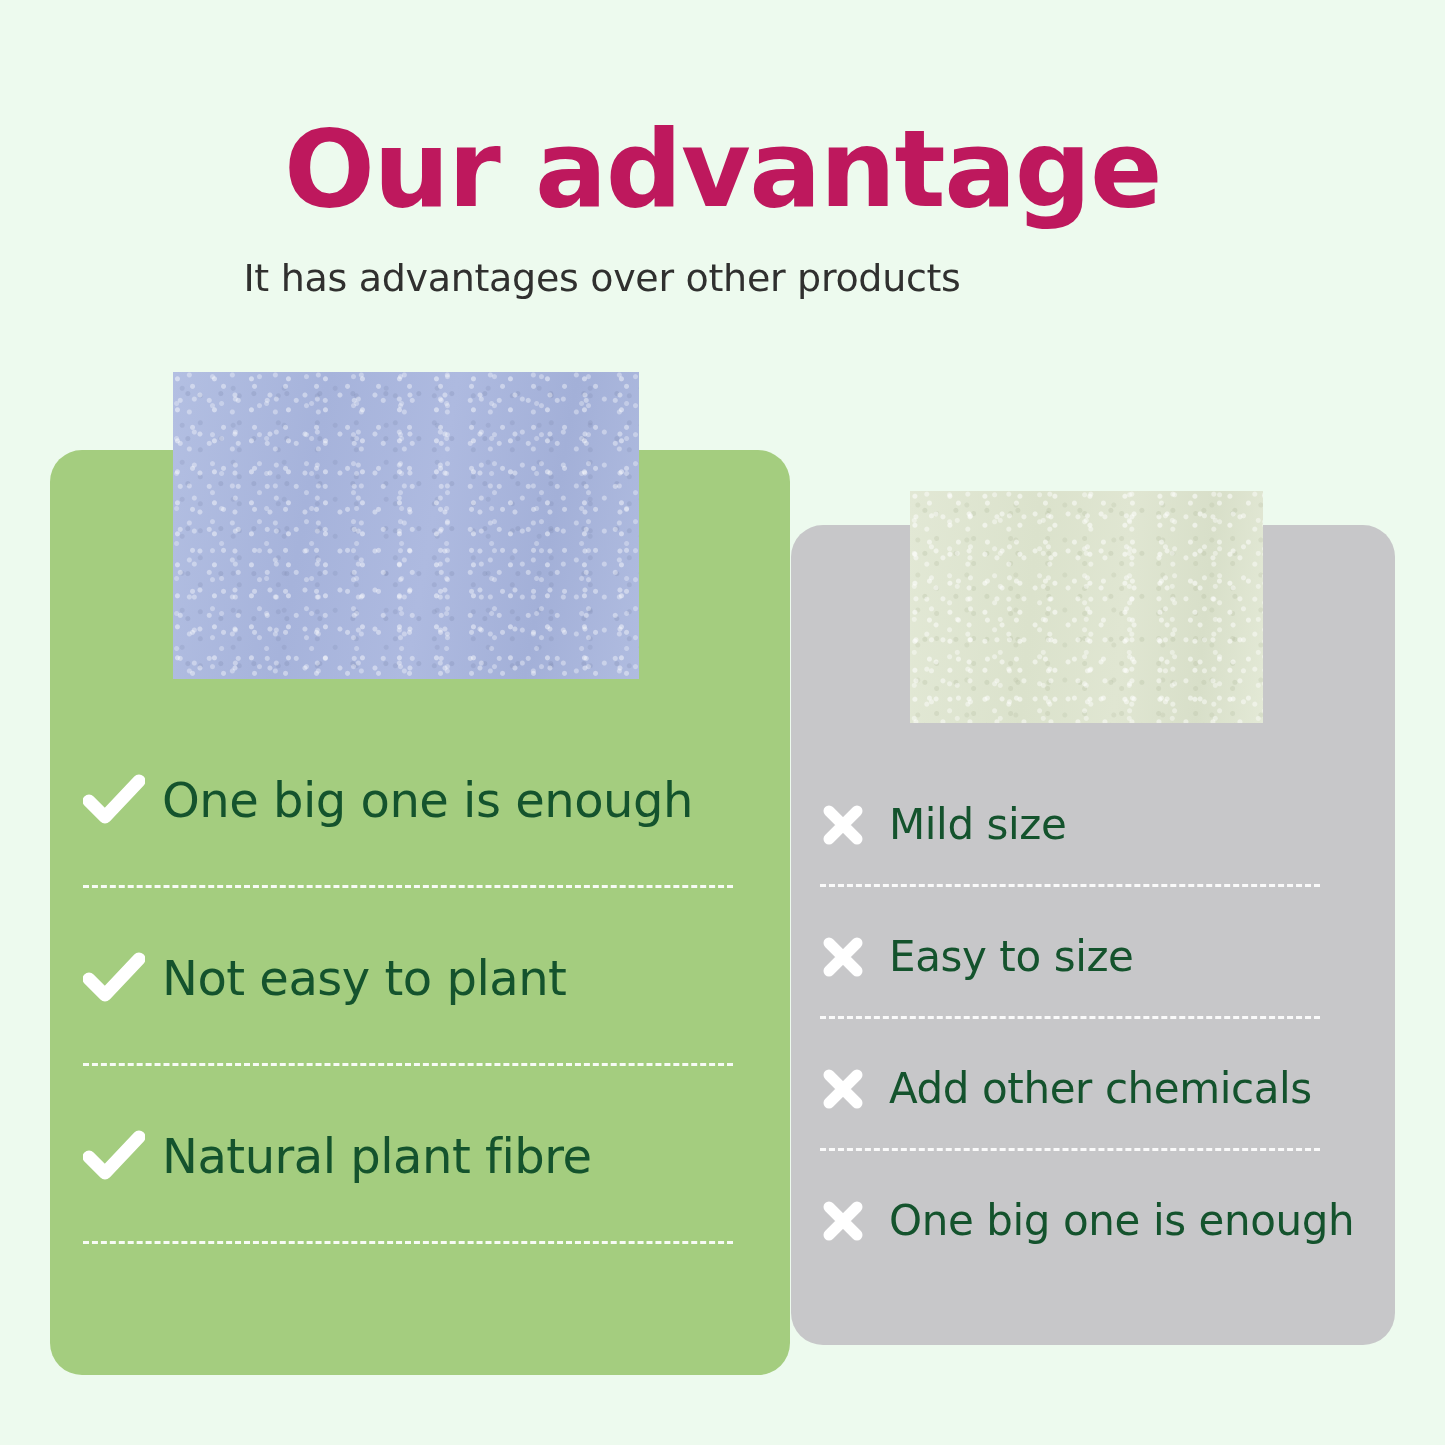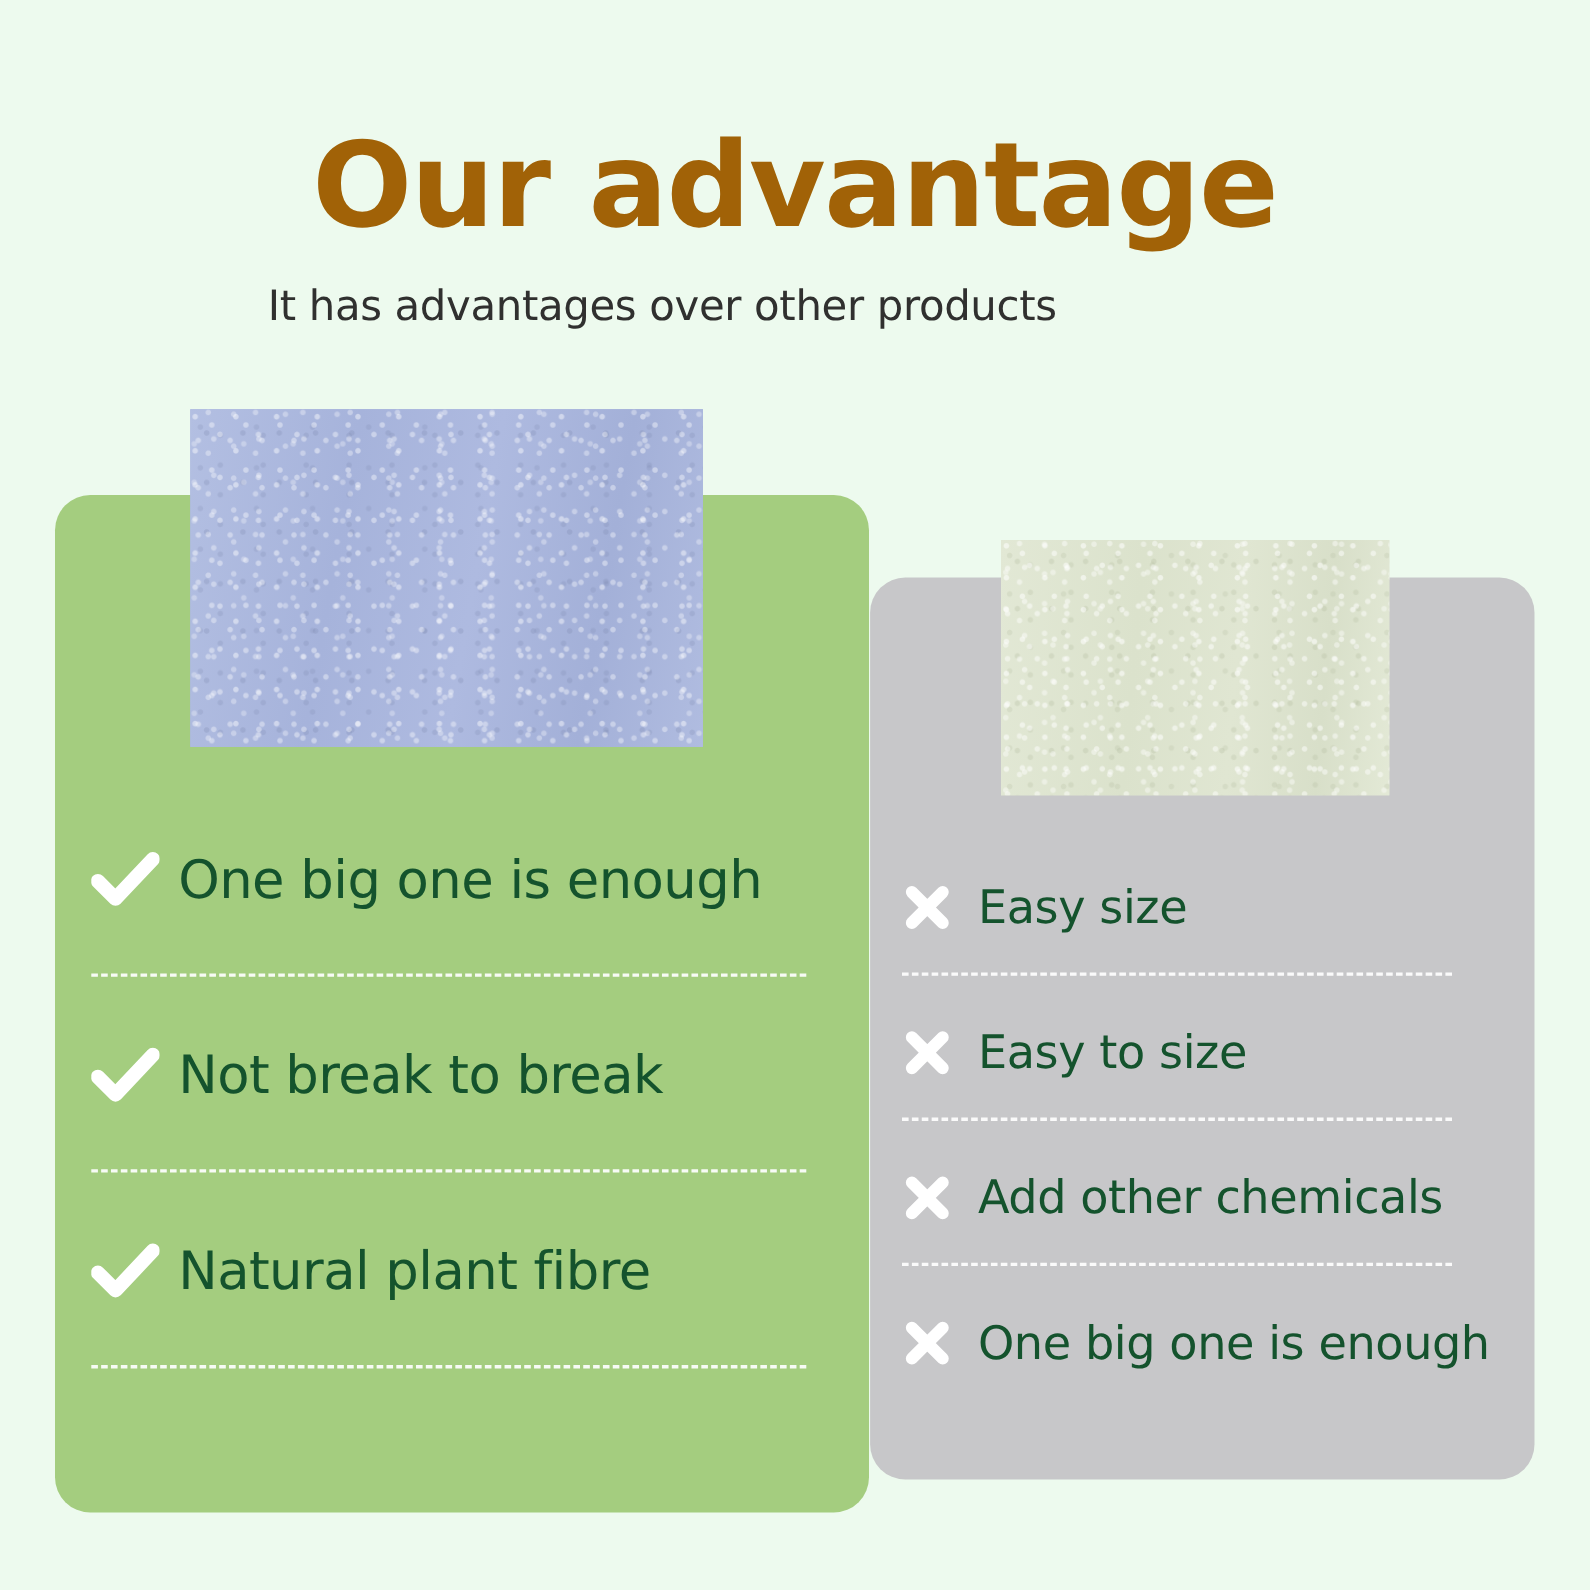--- a/index.html
+++ b/index.html
@@ -36,21 +36,21 @@
     position: absolute;
     left: 0;
     top: 116px;
     width: 1445px;
     text-align: center;
     font-family: "DejaVu Sans", sans-serif;
     font-size: 107px;
     font-weight: 700;
     letter-spacing: -1.5px;
     line-height: 1.0;
-    color: #a16207;
+    color: #be185d;
     white-space: nowrap;
   }
 
   .page-subtitle {
     position: absolute;
     left: 0;
     top: 255px;
     width: 1204px;
     text-align: center;
     font-family: "DejaVu Sans", sans-serif;
@@ -231,21 +231,21 @@
     </div>
 
     <div class="spacer-positive-a"></div>
     <hr class="divider divider-positive">
     <div class="spacer-positive-b"></div>
 
     <div class="row row-positive">
       <svg class="icon icon-check" viewBox="0 0 62 52" aria-hidden="true">
         <path d="M6 27 L22 43 L56 7" fill="none" stroke="#ffffff" stroke-width="13" stroke-linecap="round" stroke-linejoin="round"></path>
       </svg>
-      <span class="item-label label-positive">Not break to break</span>
+      <span class="item-label label-positive">Not easy to plant</span>
     </div>
 
     <div class="spacer-positive-a"></div>
     <hr class="divider divider-positive">
     <div class="spacer-positive-b"></div>
 
     <div class="row row-positive">
       <svg class="icon icon-check" viewBox="0 0 62 52" aria-hidden="true">
         <path d="M6 27 L22 43 L56 7" fill="none" stroke="#ffffff" stroke-width="13" stroke-linecap="round" stroke-linejoin="round"></path>
       </svg>
@@ -258,21 +258,21 @@
 
 
   </div>
 
   <div class="list list-negative">
 
     <div class="row row-negative">
       <svg class="icon icon-cross" viewBox="0 0 46 46" aria-hidden="true">
         <path d="M9 9 L37 37 M37 9 L9 37" fill="none" stroke="#ffffff" stroke-width="11" stroke-linecap="round"></path>
       </svg>
-      <span class="item-label label-negative">Easy size</span>
+      <span class="item-label label-negative">Mild size</span>
     </div>
 
     <div class="spacer-negative-a"></div>
     <hr class="divider divider-negative">
     <div class="spacer-negative-b"></div>
 
     <div class="row row-negative">
       <svg class="icon icon-cross" viewBox="0 0 46 46" aria-hidden="true">
         <path d="M9 9 L37 37 M37 9 L9 37" fill="none" stroke="#ffffff" stroke-width="11" stroke-linecap="round"></path>
       </svg>

